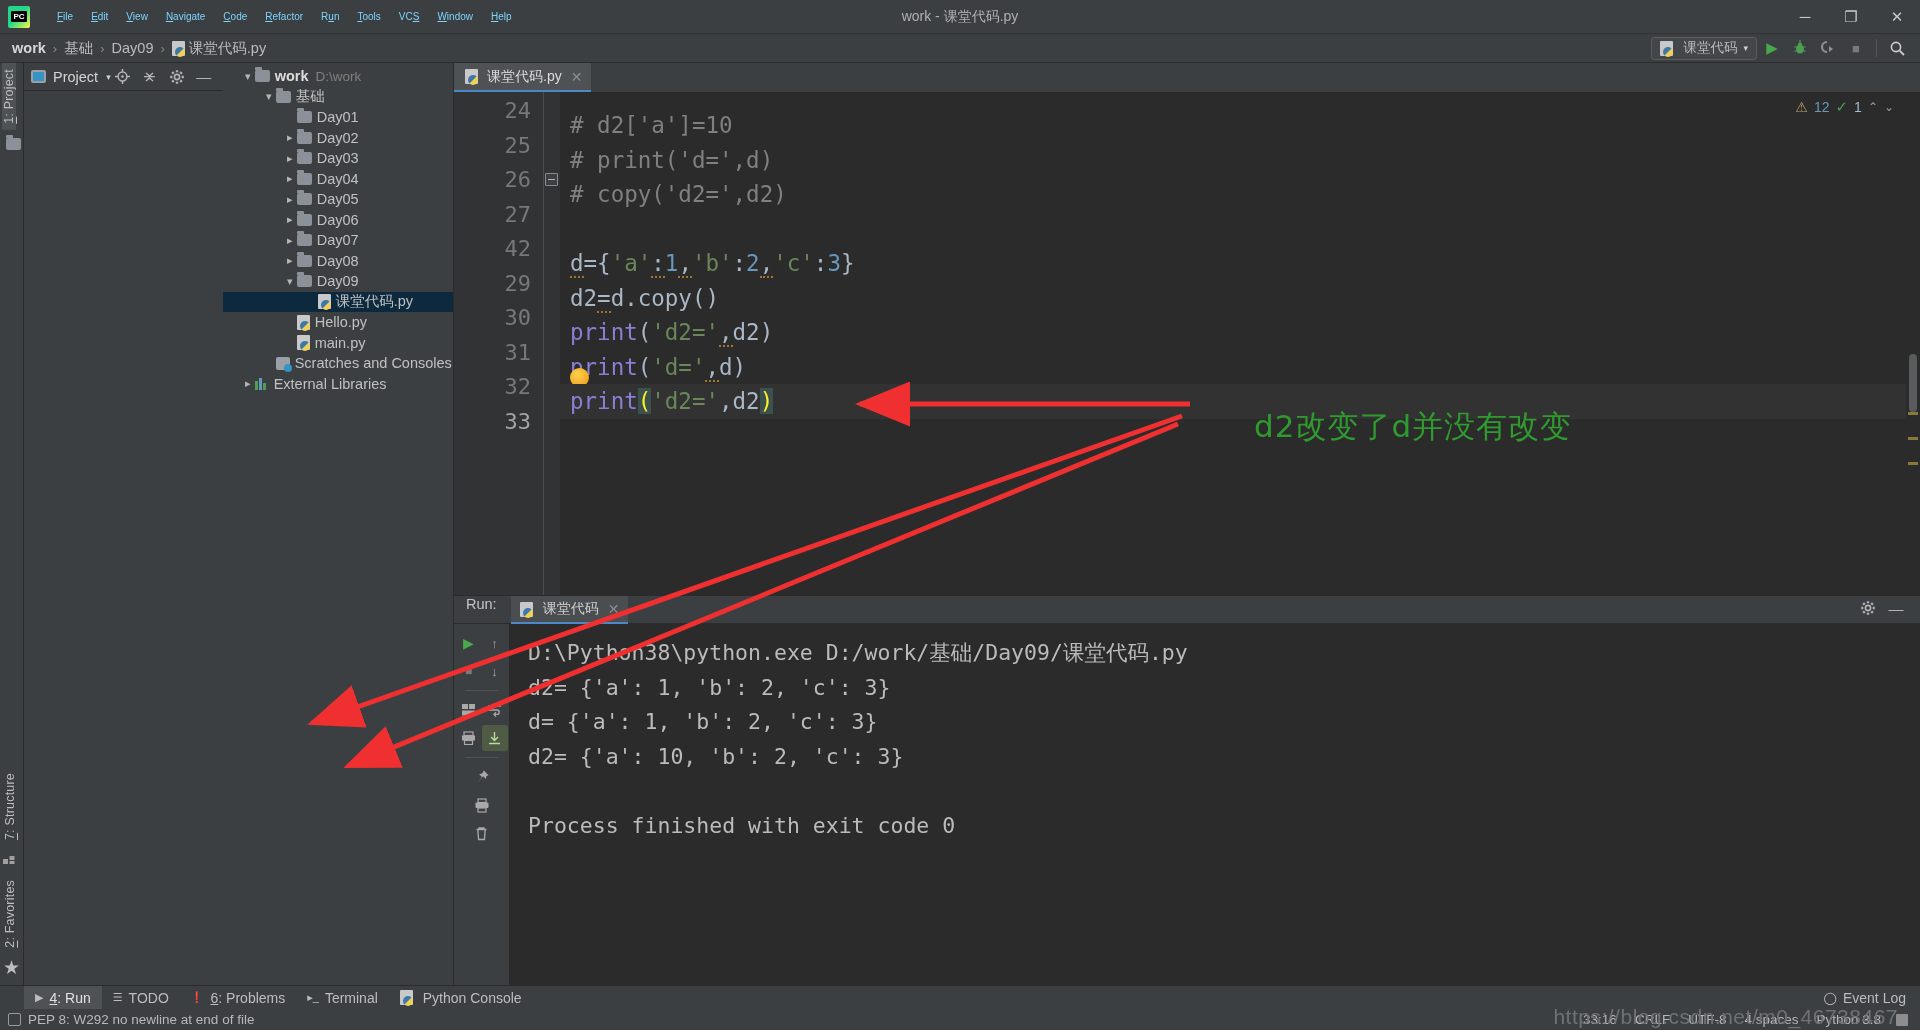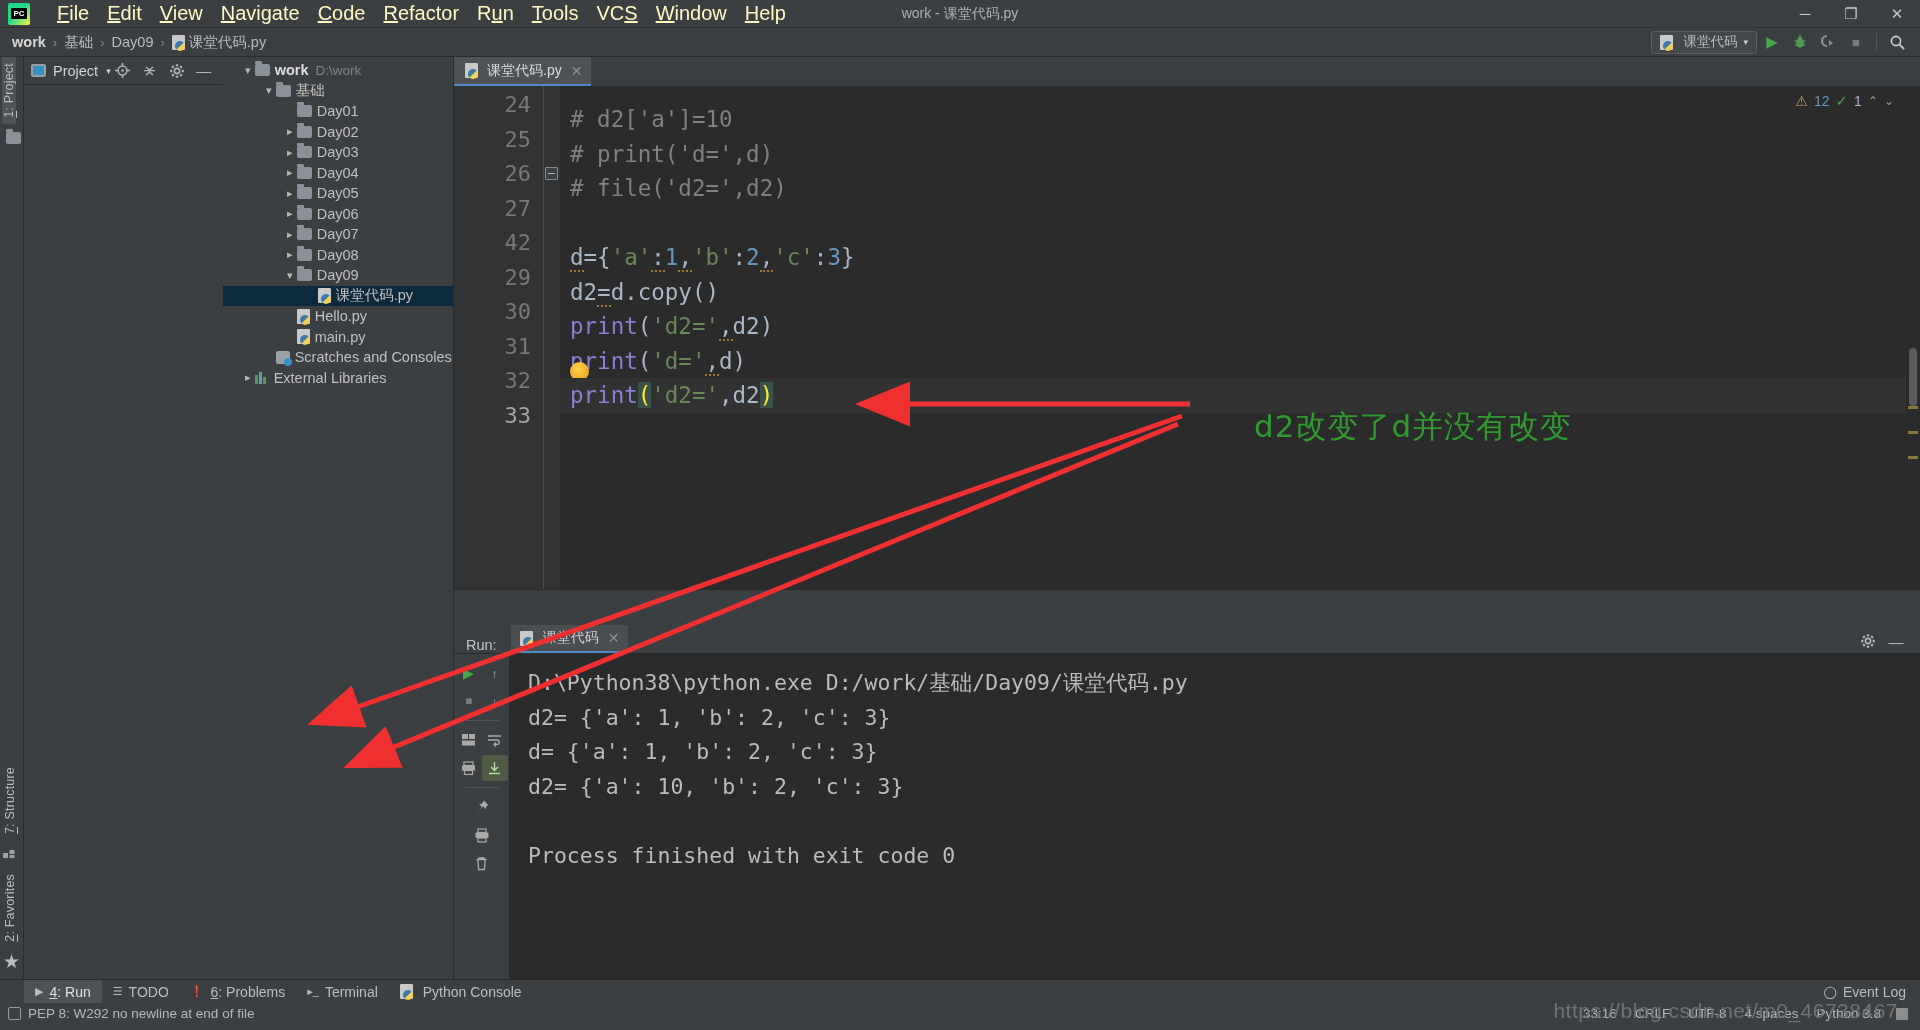--- a/index.html
+++ b/index.html
@@ -7,33 +7,33 @@
   body {
     background:#3c3f41;
     font-family:"Liberation Sans", sans-serif;
     font-size:15px;
     color:#bbbbbb;
     -webkit-font-smoothing:antialiased;
   }
 
   
   #titlebar {
-    height:28px; background:#3c3f41; display:flex; align-items:center;
+    height:34px; background:#3c3f41; display:flex; align-items:center;
     border-bottom:1px solid #323232; position:relative;
   }
   #app-logo {
     width:22px; height:22px; margin-left:8px; border-radius:2px;
     background:linear-gradient(135deg,#21d789 0%,#21d789 45%,#fcf84a 100%);
     display:flex; align-items:center; justify-content:center;
     font-size:9px; font-weight:bold; color:#000;
   }
   #app-logo span { background:#000; color:#fff; padding:1px 2px; font-size:8px; border-radius:1px;}
   #menubar { display:flex; margin-left:18px; }
   #menubar .mi {
-    padding:4px 9px; font-size:20px; color:#fef9c3; cursor:default;
+    padding:4px 9px; font-size:10px; color:#7dd3fc; cursor:default;
   }
   #menubar .mi u { text-decoration:underline; }
   #win-title {
     position:absolute; left:0; right:0; text-align:center;
     font-size:14px; color:#b0b0b0; pointer-events:none;
   }
   #win-controls { margin-left:auto; display:flex; z-index:3; }
   #win-controls div {
     width:46px; height:34px; display:flex; align-items:center; justify-content:center;
     font-size:15px; color:#c8c8c8;
@@ -199,22 +199,22 @@
   #overlay { position:absolute; left:0; top:0; width:1920px; height:1030px;
              pointer-events:none; z-index:50; }
   #anno-text {
     position:absolute; left:1254px; top:406px; color:#2f9b2f;
     font-size:31px; font-family:"DejaVu Sans", sans-serif; letter-spacing:1px;
   }
 
   
   #runpanel { height:390px; background:#3c3f41; display:flex; flex-direction:column; flex:none;
               border-top:1px solid #2b2b2b;}
-  #runhead { height:28px; display:flex; align-items:flex-end; padding-left:12px; flex:none;
-             border-bottom:1px solid #2b2b2b;margin-top:36px;}
+  #runhead { height:28px; display:flex; align-items:flex-start; padding-left:12px; flex:none;
+             border-bottom:1px solid #2b2b2b;}
   #runhead .rlabel { font-size:14.5px; color:#c4c4c4; margin-right:14px;}
   .runtab {
     display:flex; align-items:center; gap:6px; font-size:14px; color:#d0d0d0;
     padding:4px 9px; border-bottom:2px solid #4a88c7; background:#4a4e50;
   }
   .runtab .x { color:#8e8e8e; margin-left:3px; }
   #runhead .rbtns { margin-left:auto; display:flex; gap:4px; padding-right:12px;}
   #runhead .rbtn { width:24px;height:24px;display:flex;align-items:center;justify-content:center;color:#b4b4b4;border-radius:3px;}
 
   #runbody { flex:1; display:flex; min-height:0; }
@@ -524,21 +524,21 @@
           <div class="fline"></div>
           <div class="fline"></div>
           <div class="fline"></div>
           <div class="fline"></div>
           <div class="fline"></div>
           <div class="fline"></div>
         </div>
       <div id="codearea">
           <div class="cline"><span class="c-comment"># d2['a']=10</span></div>
           <div class="cline"><span class="c-comment"># print('d=',d)</span></div>
-          <div class="cline"><span class="c-comment"># file('d2=',d2)</span></div>
+          <div class="cline"><span class="c-comment"># copy('d2=',d2)</span></div>
           <div class="cline"></div>
           <div class="cline"><span class="c-ident squig">d</span><span class="c-punc">={</span><span class="c-string">'a'</span><span class="c-punc squig">:</span><span class="c-num">1</span><span class="c-punc squig">,</span><span class="c-string">'b'</span><span class="c-punc">:</span><span class="c-num">2</span><span class="c-punc squig">,</span><span class="c-string">'c'</span><span class="c-punc">:</span><span class="c-num">3</span><span class="c-punc">}</span></div>
           <div class="cline"><span class="c-ident">d2</span><span class="c-punc squig">=</span><span class="c-ident">d.copy()</span></div>
           <div class="cline"><span class="c-func">print</span><span class="c-punc">(</span><span class="c-string">'d2='</span><span class="c-punc squig">,</span><span class="c-ident">d2</span><span class="c-punc">)</span></div>
           <div class="cline"><span class="c-func">print</span><span class="c-punc">(</span><span class="c-string">'d='</span><span class="c-punc squig">,</span><span class="c-ident">d</span><span class="c-punc">)</span><div class="bulb"></div></div>
           <div class="cline caret-line"><span class="c-func">print</span><span class="c-brace-hl">(</span><span class="c-string">'d2='</span><span class="c-punc">,</span><span class="c-ident">d2</span><span class="c-brace-hl">)</span></div>
         </div>
 
       <div id="inspect">
         <span class="warn-tri">⚠</span>

